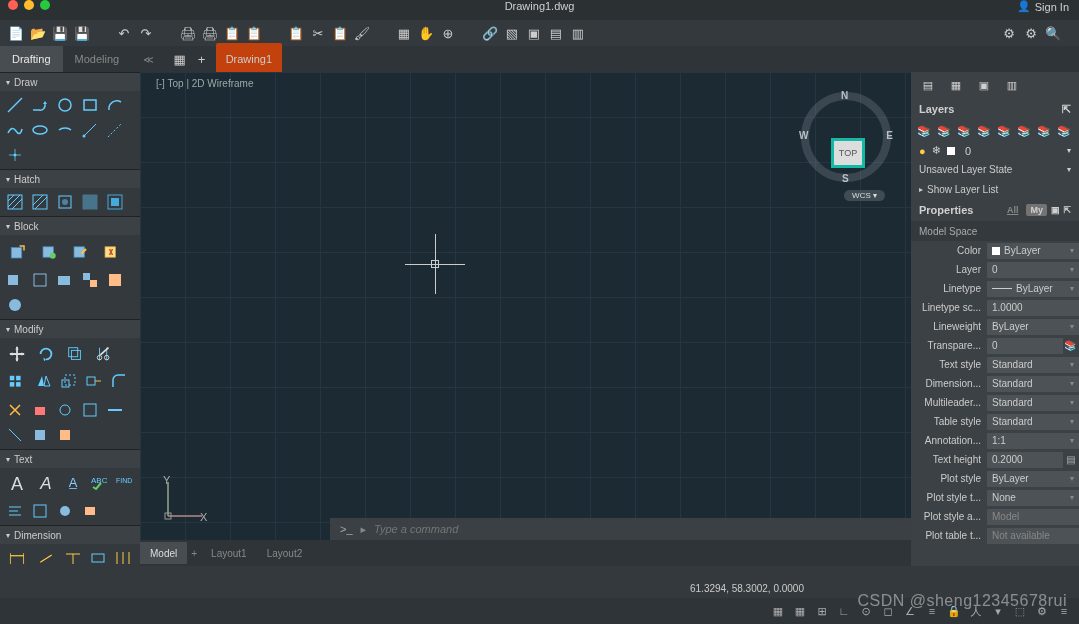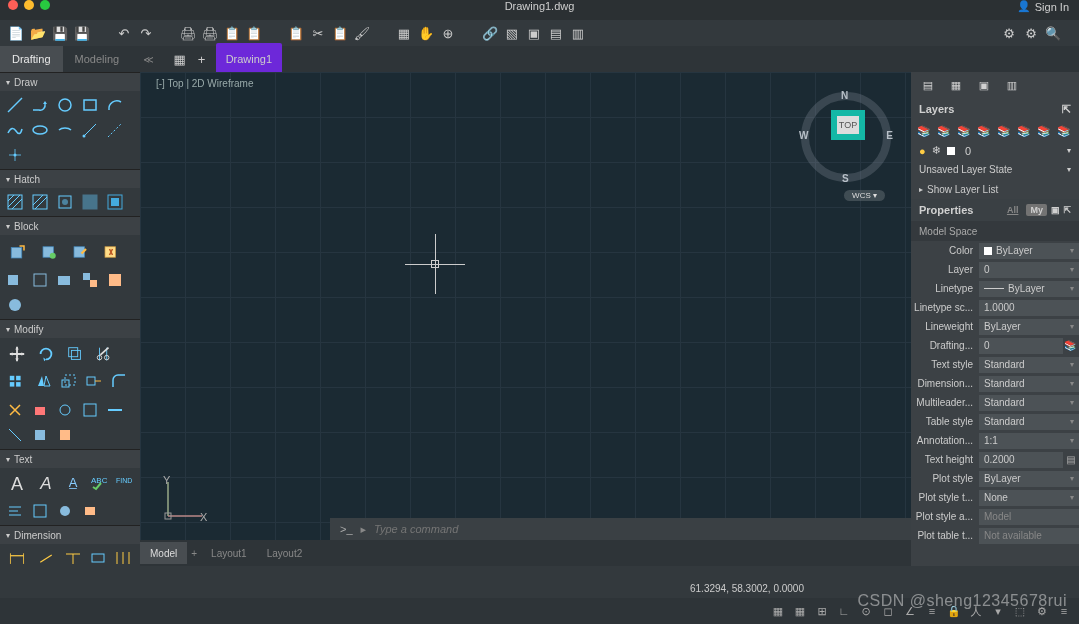--- a/index.html
+++ b/index.html
@@ -10,60 +10,60 @@
 .red{background:#ff5f57;} .yel{background:#febc2e;} .grn{background:#28c840;}
 .title { position:absolute; left:50%; transform:translateX(-50%); color:#cfcfcf; }
 .signin { position:absolute; right:10px; display:flex; align-items:center; gap:4px; font-size:11px; }
 .toolbar { height:26px; background:#33393d; display:flex; align-items:center; padding:0 8px; gap:4px; }
 .tb-group { display:flex; gap:6px; margin-right:22px; }
 .tb-icon { width:16px; height:16px; display:flex; align-items:center; justify-content:center; color:#ccc; font-size:13px; }
 .tabbar { height:26px; background:#2e3438; display:flex; align-items:center; }
 .side-tab { height:26px; padding:0 12px; display:flex; align-items:center; color:#888; font-size:11px; }
 .side-tab.active { background:#484d51; color:#e8e8e8; }
 .doctab { display:flex; align-items:center; margin-left:6px; gap:6px; }
-.doctab-item { height:32px; padding:12px 10px; display:flex; align-items:center; background:#6d28d9; color:#ccc; border-radius:2px; }
+.doctab-item { height:32px; padding:12px 10px; display:flex; align-items:center; background:#c2410c; color:#ccc; border-radius:2px; }
 .main { display:flex; height:494px; }
 .palette { width:140px; background:#33393d; overflow:hidden; }
 .pal-section { border-top:1px solid #222; }
 .pal-header { height:18px; padding:0 6px; display:flex; align-items:center; background:#3c4145; font-size:10px; color:#ccc; }
 .pal-header::before { content:"▾"; margin-right:4px; font-size:8px; }
 .pal-body { padding:4px 5px; display:flex; flex-wrap:wrap; gap:5px; }
 .tool { width:20px; height:20px; display:flex; align-items:center; justify-content:center; }
 .tool svg { width:18px; height:18px; }
 .canvas-area { flex:1; position:relative; background:#1b2a33; overflow:hidden; }
 .vp-label { position:absolute; top:6px; left:16px; color:#9aa; font-size:10px; }
 .grid { position:absolute; inset:0; background-image:
   linear-gradient(#263540 1px,transparent 1px),linear-gradient(90deg,#263540 1px,transparent 1px);
   background-size:45px 45px; }
 .crosshair { position:absolute; left:295px; top:192px; }
 .crosshair .h { position:absolute; width:60px; height:1px; background:#ccc; left:-30px; }
 .crosshair .v { position:absolute; width:1px; height:60px; background:#ccc; top:-30px; }
 .crosshair .b { position:absolute; width:8px; height:8px; border:1px solid #ccc; left:-4px; top:-4px; }
 .ucs { position:absolute; left:20px; bottom:40px; color:#aaa; }
 .viewcube { position:absolute; right:20px; top:20px; width:90px; height:90px; }
-.cube { position:absolute; left:30px; top:18px; width:34px; height:30px; background:#ddd; color:#555; font-size:9px; display:flex; align-items:center; justify-content:center; border:6px solid #14b8a6; }
+.cube { position:absolute; left:30px; top:46px; width:34px; height:30px; background:#ddd; color:#555; font-size:9px; display:flex; align-items:center; justify-content:center; border:3px solid #14b8a6; }
 .compass-ring { position:absolute; inset:0; border:8px solid rgba(150,160,170,0.25); border-radius:50%; }
 .dir { position:absolute; color:#b8c0c8; font-size:10px; font-weight:600; }
 .dir-n { top:-2px; left:40px; } .dir-s { bottom:-2px; left:41px; } .dir-e { right:-2px; top:38px; } .dir-w { left:-2px; top:38px; }
 .wcs { position:absolute; right:26px; top:118px; padding:1px 8px; background:rgba(100,110,115,0.5); border-radius:8px; font-size:8px; color:#ddd; }
 .cmdline { position:absolute; left:190px; right:0; bottom:26px; height:22px; background:#3a4044; display:flex; align-items:center; padding:0 10px; gap:8px; }
 .cmdline input { flex:1; background:transparent; border:none; color:#888; font-style:italic; font-size:11px; outline:none; }
 .modeltabs { position:absolute; left:0; bottom:0; height:26px; display:flex; align-items:center; background:#2e3438; width:100%; }
 .mtab { padding:0 10px; height:22px; display:flex; align-items:center; color:#888; font-size:10px; }
 .mtab.active { background:#484d51; color:#ddd; }
 .right-panel { width:168px; background:#3c4145; display:flex; flex-direction:column; }
 .rp-palettetabs { height:26px; display:flex; align-items:center; gap:14px; padding:0 10px; }
 .rp-header { height:22px; padding:0 8px; background:#3c4145; display:flex; align-items:center; font-size:11px; font-weight:600; }
 .rp-icons { padding:4px 6px; display:flex; flex-wrap:wrap; gap:6px; }
 .rp-row { height:20px; display:flex; align-items:center; padding:0 8px; background:#3c4145; font-size:10px; color:#ccc; }
 .rp-sel { display:flex; align-items:center; gap:6px; padding:2px 8px; }
 .props-header { height:22px; padding:0 8px; background:#3a4044; display:flex; align-items:center; justify-content:space-between; font-weight:600; }
 .props-sub { height:20px; padding:0 8px; background:#34393d; font-size:10px; color:#aaa; display:flex; align-items:center; }
 .prop-row { height:19px; display:flex; align-items:center; font-size:10px; }
-.prop-label { width:68px; text-align:right; padding-right:6px; color:#ccc; overflow:hidden; white-space:nowrap; text-overflow:ellipsis; }
+.prop-label { width:76px; text-align:right; padding-right:6px; color:#ccc; overflow:hidden; white-space:nowrap; text-overflow:ellipsis; }
 .prop-val { flex:1; height:16px; background:#4c5256; display:flex; align-items:center; padding:0 5px; color:#ccc; overflow:hidden; }
 .prop-val.dd::after { content:"▾"; margin-left:auto; font-size:8px; color:#888; }
 .statusbar { height:26px; background:#2e3438; display:flex; align-items:center; position:absolute; bottom:0; left:0; right:0; padding:0 8px; }
 .coords { position:absolute; left:690px; bottom:30px; font-size:10px; color:#ccc; }
 .watermark { position:absolute; right:12px; bottom:14px; font-size:16px; color:rgba(230,230,230,0.5); font-weight:400; letter-spacing:0.5px; pointer-events:none; }
 .status-icons { margin-left:auto; display:flex; gap:8px; color:#aaa; }
 .ico-sm { width:14px; height:14px; display:flex; align-items:center; justify-content:center; }
 .sq{width:8px;height:8px;background:#fff;display:inline-block;margin-right:4px;}
 .tri { display:inline-block; font-size:8px; margin-right:4px; }
 </style>
@@ -595,21 +595,21 @@
             <span>1.0000</span>
           </div>
         </div>
         <div class="prop-row">
           <div class="prop-label">Lineweight</div>
           <div class="prop-val dd">
             <span>ByLayer</span>
           </div>
         </div>
         <div class="prop-row">
-          <div class="prop-label">Drafting...</div>
+          <div class="prop-label">Transpare...</div>
           <div class="prop-val">
             <span>0</span>
           </div>
           <div style="width: 16px; text-align: center; color: rgb(170, 170, 170);">📚</div>
         </div>
         <div class="prop-row">
           <div class="prop-label">Text style</div>
           <div class="prop-val dd">
             <span>Standard</span>
           </div>

